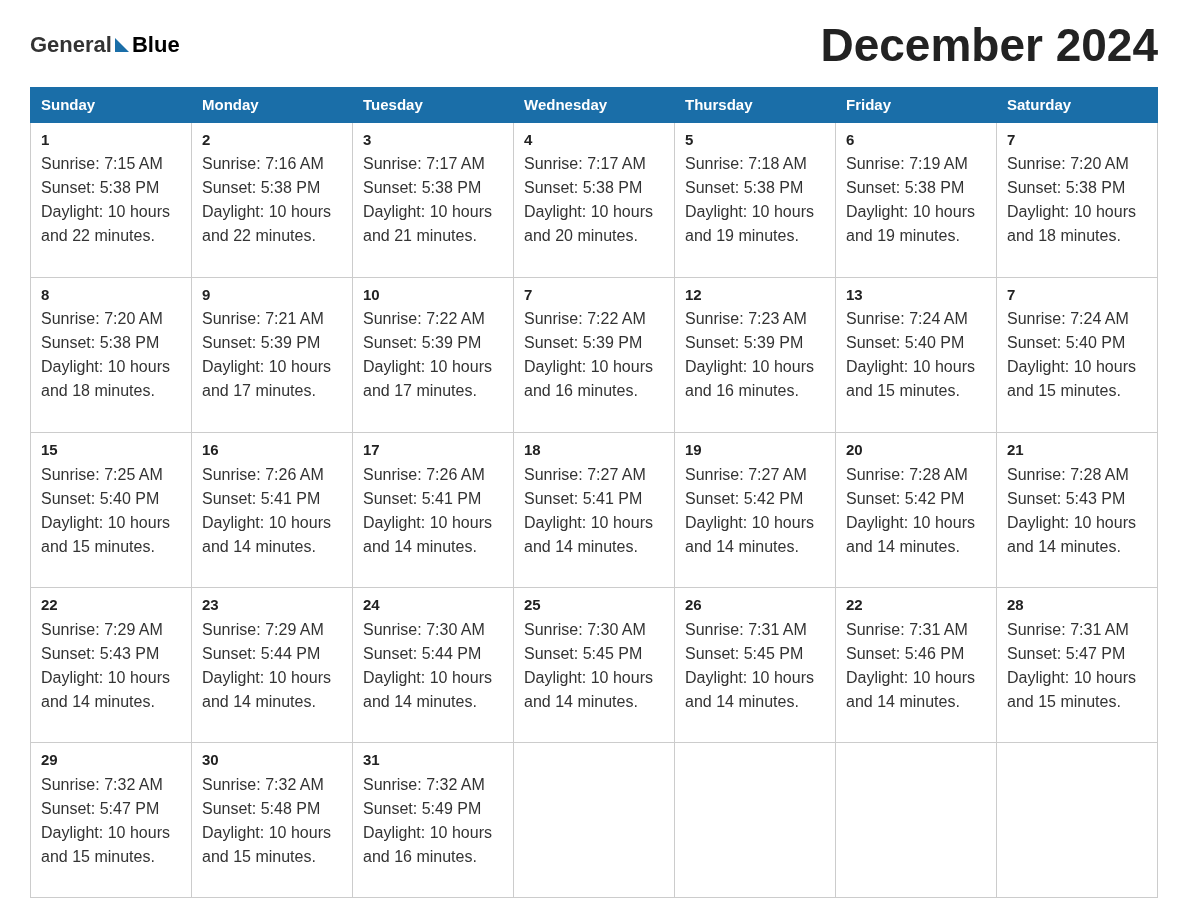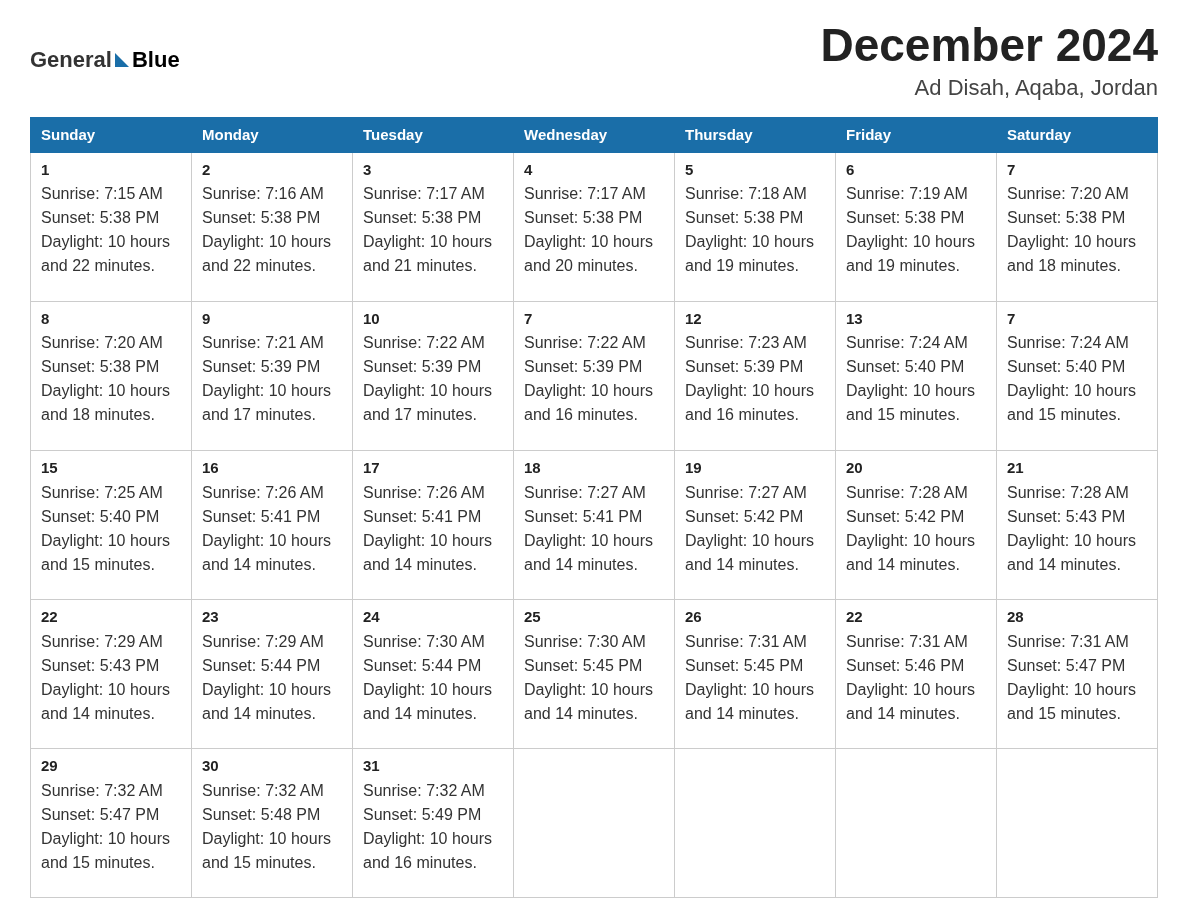--- a/index.html
+++ b/index.html
@@ -117,21 +117,20 @@
   <div class="header">
     <div class="logo">
       <div class="logo-text">
         <span class="logo-general">General</span>
         <span class="logo-flag"></span>
         <span class="logo-blue">Blue</span>
       </div>
     </div>
     <div class="title-block">
       <div class="main-title">December 2024</div>
-      <div class="subtitle">Ad Disah, Aqaba, Jordan</div>
     </div>
   </div>
 
   <table class="calendar-table">
     <thead>
       <tr>
         <th>Sunday</th>
         <th>Monday</th>
         <th>Tuesday</th>
         <th>Wednesday</th>

